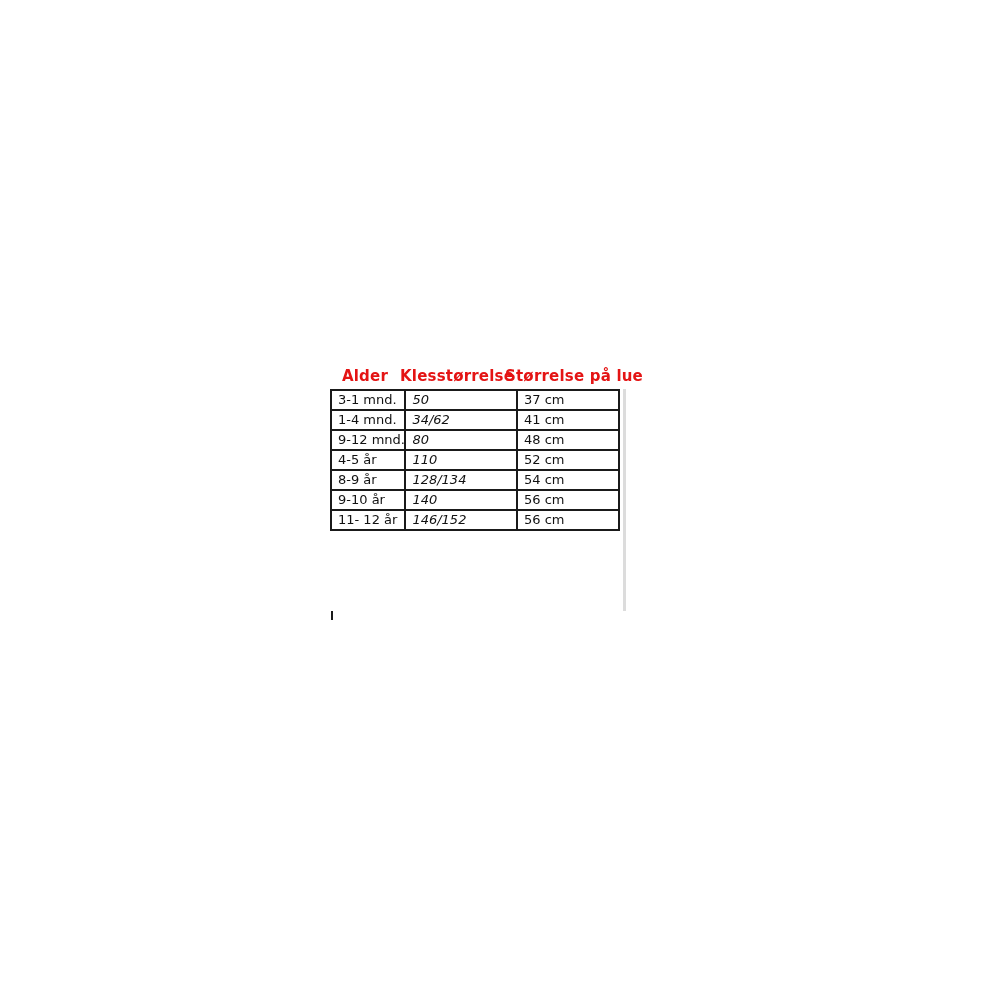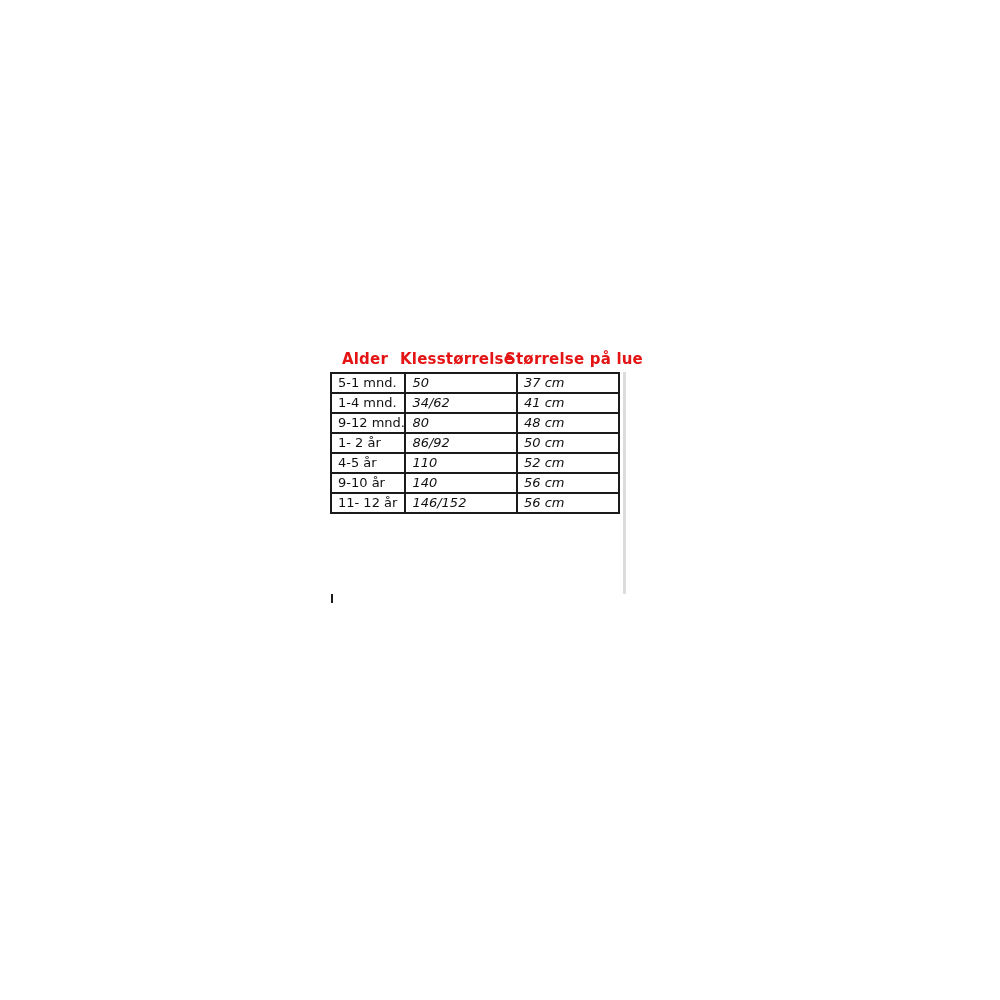--- a/index.html
+++ b/index.html
@@ -8,21 +8,21 @@
     position: relative;
     width: 1000px;
     height: 1000px;
     background: #ffffff;
     overflow: hidden;
     font-family: "DejaVu Sans", "Liberation Sans", sans-serif;
   }
   .size-chart {
     position: absolute;
     left: 330px;
-    top: 350px;
+    top: 367px;
     width: 292px;
   }
   .header-row {
     display: flex;
     width: 290px;
     margin-bottom: 4px;
     font-size: 15px;
     font-weight: bold;
     color: #e41414;
     letter-spacing: 0.2px;
@@ -43,21 +43,21 @@
     font-size: 13px;
     line-height: 18px;
     color: #111111;
     padding: 0 2px 0 6px;
     white-space: nowrap;
     overflow: hidden;
     vertical-align: middle;
   }
   td.c1 { width: 70px; }
   td.c2 { width: 105px; font-style: italic; }
-  td.c3 { width: 96px; font-style: italic; }
+  td.c3 { width: 96px; }
   .corner-tick {
     position: absolute;
     left: 1px;
     top: 244px;
     width: 2px;
     height: 9px;
     background: #1a1a1a;
   }
   .scan-line {
     position: absolute;
@@ -76,43 +76,43 @@
 
     <div class="header-row">
       <span class="hcell c1">Alder</span>
       <span class="hcell c2">Klesstørrelse</span>
       <span class="hcell c3">Størrelse på lue</span>
     </div>
 
     <table class="size-table">
       <tbody>
         <tr>
-          <td class="c1">5-1 mnd.</td>
+          <td class="c1">3-1 mnd.</td>
           <td class="c2">50</td>
           <td class="c3">37 cm</td>
         </tr>
         <tr>
           <td class="c1">1-4 mnd.</td>
           <td class="c2">34/62</td>
           <td class="c3">41 cm</td>
         </tr>
         <tr>
           <td class="c1">9-12 mnd.</td>
           <td class="c2">80</td>
           <td class="c3">48 cm</td>
         </tr>
         <tr>
-          <td class="c1">1- 2 år</td>
-          <td class="c2">86/92</td>
-          <td class="c3">50 cm</td>
-        </tr>
-        <tr>
           <td class="c1">4-5 år</td>
           <td class="c2">110</td>
           <td class="c3">52 cm</td>
+        </tr>
+        <tr>
+          <td class="c1">8-9 år</td>
+          <td class="c2">128/134</td>
+          <td class="c3">54 cm</td>
         </tr>
         <tr>
           <td class="c1">9-10 år</td>
           <td class="c2">140</td>
           <td class="c3">56 cm</td>
         </tr>
         <tr>
           <td class="c1">11- 12 år</td>
           <td class="c2">146/152</td>
           <td class="c3">56 cm</td>

